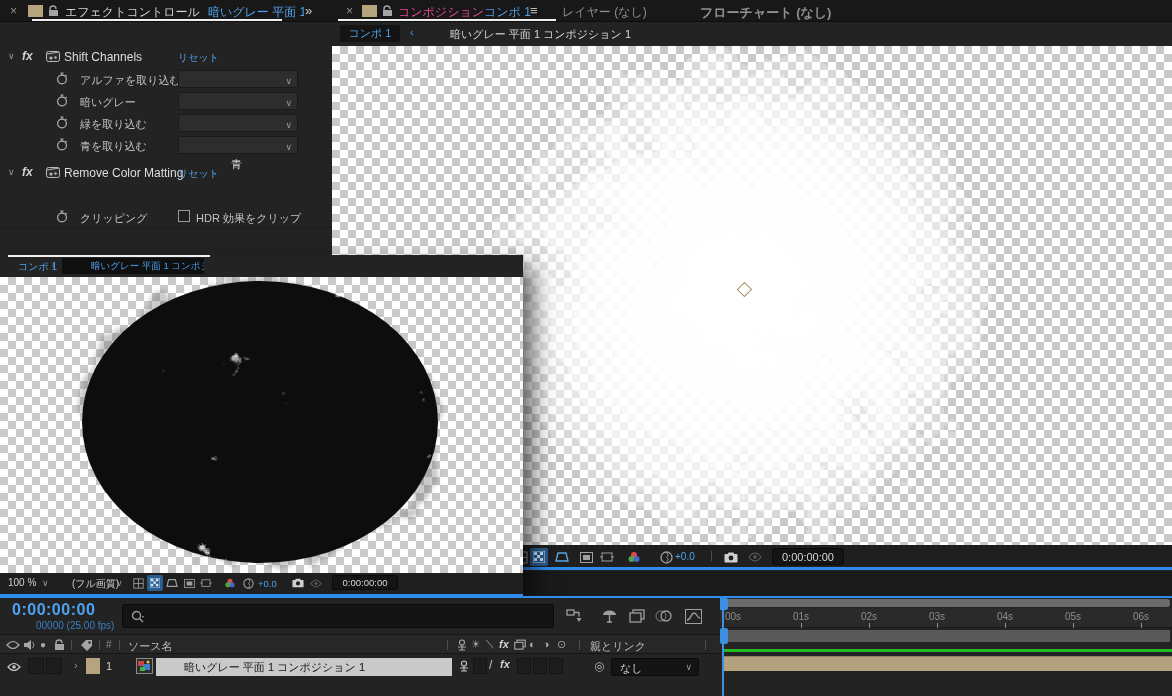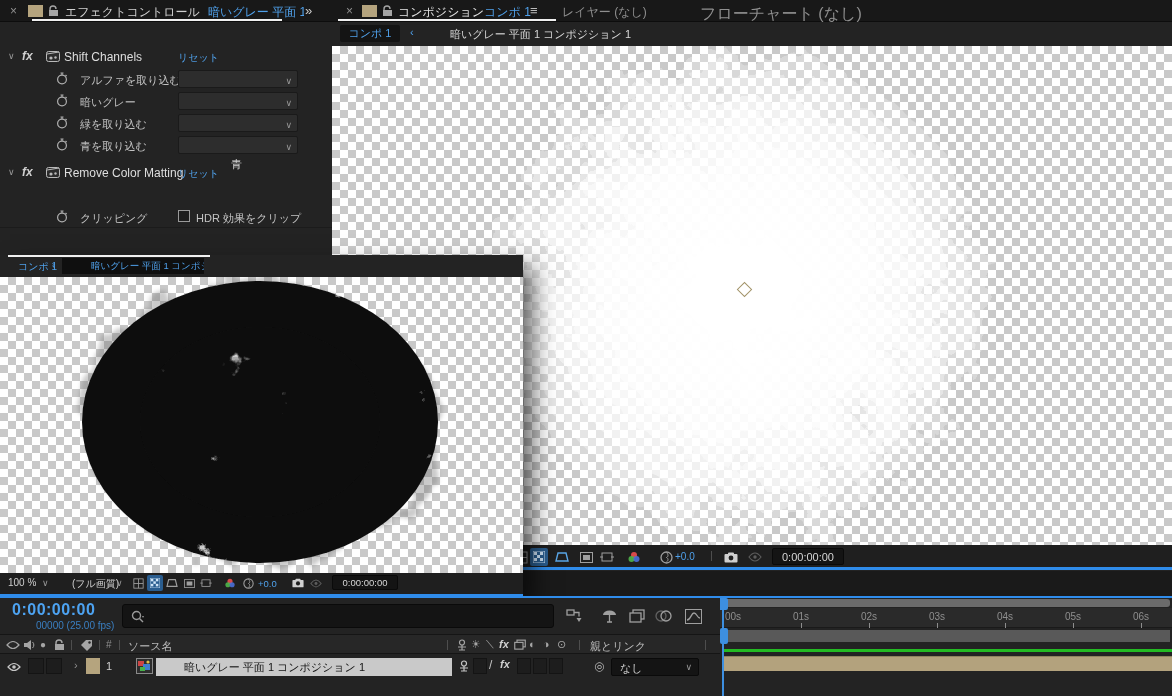--- a/index.html
+++ b/index.html
@@ -132,26 +132,26 @@
   </section>
 
   <section class="abs panel" style="left:332px;top:0;width:840px;height:571px;">
     <div class="abs tabbar" style="left:0;top:0;width:840px;height:22px;">
       <span class="abs dim" style="left:14px;top:4px;font-size:12px;">×</span>
       <span class="abs" style="left:30px;top:5px;width:15px;height:12px;background:#b5a47e;"></span>
       <svg class="abs ic" style="left:50px;top:5px;" width="11" height="12" viewBox="0 0 11 12">
           <path d="M2 5V4a3 3 0 0 1 6 0" fill="none" stroke="#a5a5a5" stroke-width="1.4"></path>
           <rect x="1" y="5" width="9" height="6" fill="#a5a5a5"></rect>
         </svg>
-      <span class="abs" style="left:66px;top:4px;font-size:12px;color:#e5e5e5;">コンポジション</span>
+      <span class="abs" style="left:66px;top:4px;font-size:12px;color:#ec4899;">コンポジション</span>
       <span class="abs blue" style="left:152px;top:4px;font-size:12px;">コンポ 1</span>
       <span class="abs" style="left:198px;top:3px;font-size:13px;color:#bbb;">≡</span>
       <div class="abs tab-underline" style="left:6px;top:19px;width:218px;"></div>
       <span class="abs dim" style="left:230px;top:4px;font-size:12px;">レイヤー (なし)</span>
-      <span class="abs dim" style="left:368px;top:4px;font-size:16px;">フローチャート (なし)</span>
+      <span class="abs dim" style="left:368px;top:4px;font-size:13px;font-weight:bold;">フローチャート (なし)</span>
     </div>
     <div class="abs" style="left:0;top:22px;width:840px;height:24px;">
       <div class="abs" style="left:8px;top:3px;width:60px;height:17px;background:#141414;border-radius:2px;text-align:center;">
         <span class="blue" style="line-height:17px;">コンポ 1</span>
       </div>
       <span class="abs blue" style="left:78px;top:4px;">‹</span>
       <span class="abs nowrap" style="left:94px;top:5px;color:#d8d8d8;">暗いグレー 平面 1 コンポジション 1</span>
     </div>
 
     <div class="abs checker" style="left:0;top:46px;width:840px;height:499px;overflow:hidden;">

